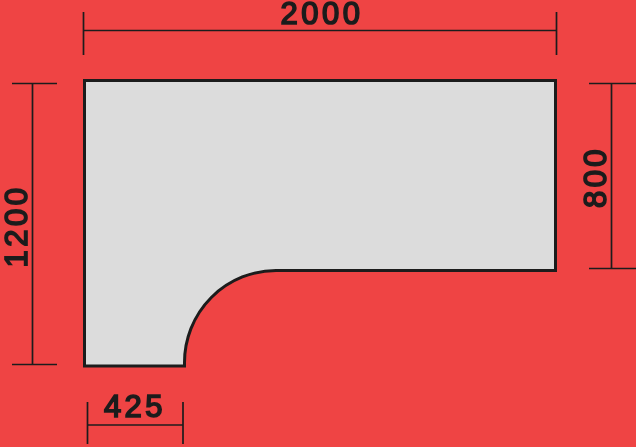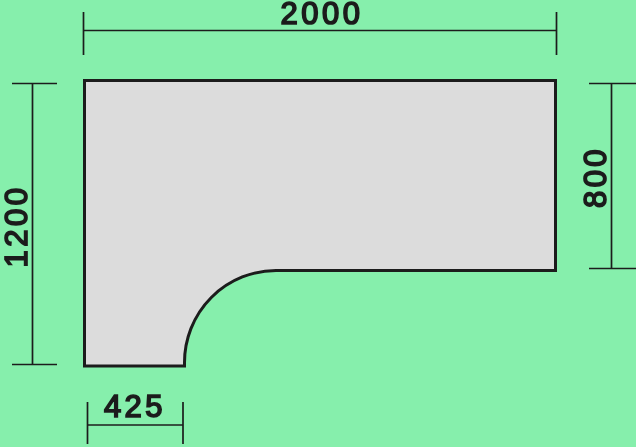--- a/index.html
+++ b/index.html
@@ -4,21 +4,21 @@
 <style>
   html, body {
     margin: 0;
     padding: 0;
     background: #ffffff;
   }
   .stage {
     position: relative;
     width: 636px;
     height: 447px;
-    background: #86efac;
+    background: #ef4444;
     overflow: hidden;
   }
   svg {
     display: block;
   }
   .dim-label {
     font-family: "Liberation Sans", sans-serif;
     font-size: 31px;
     letter-spacing: 3.5px;
     fill: #1c1c1c;

